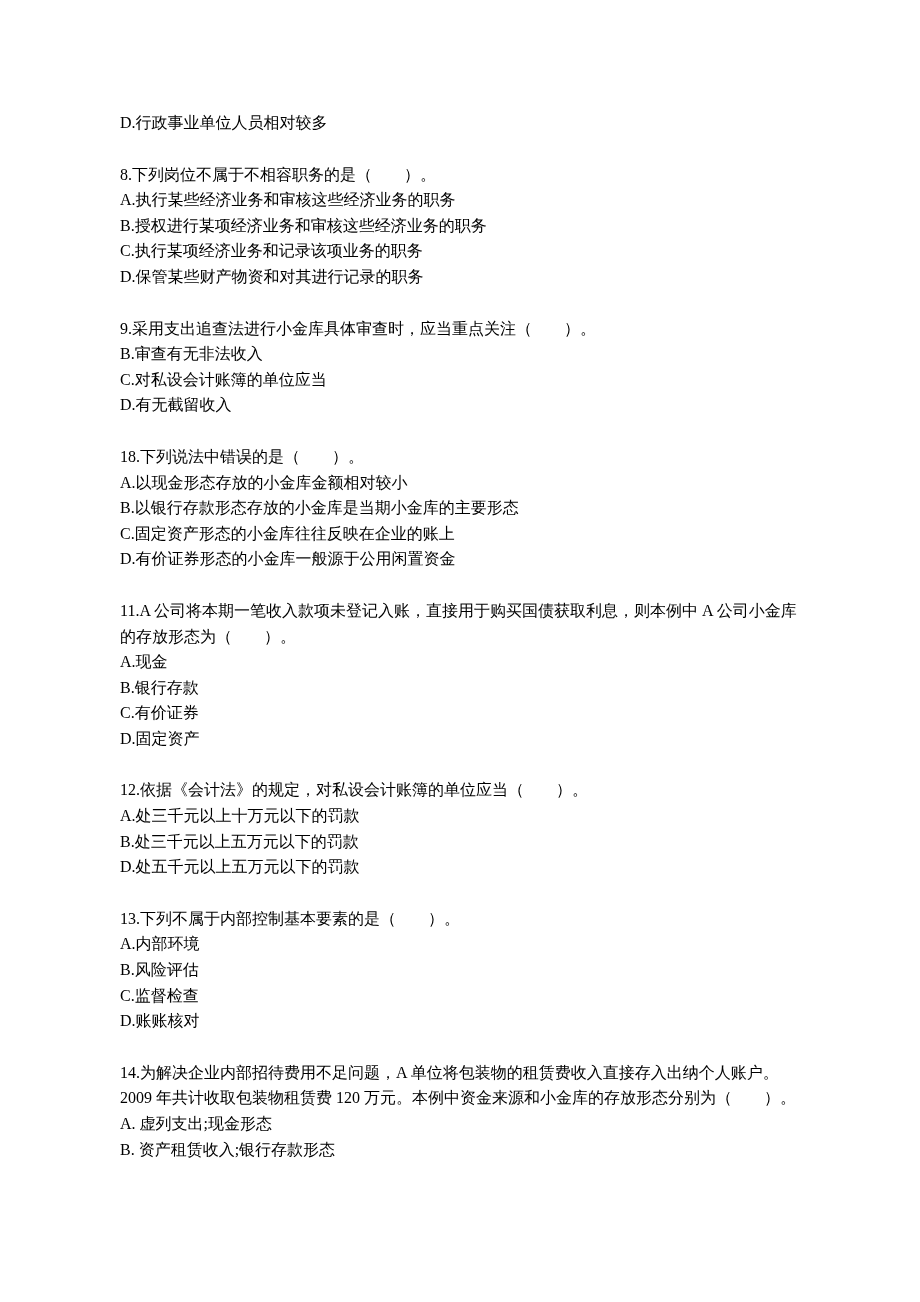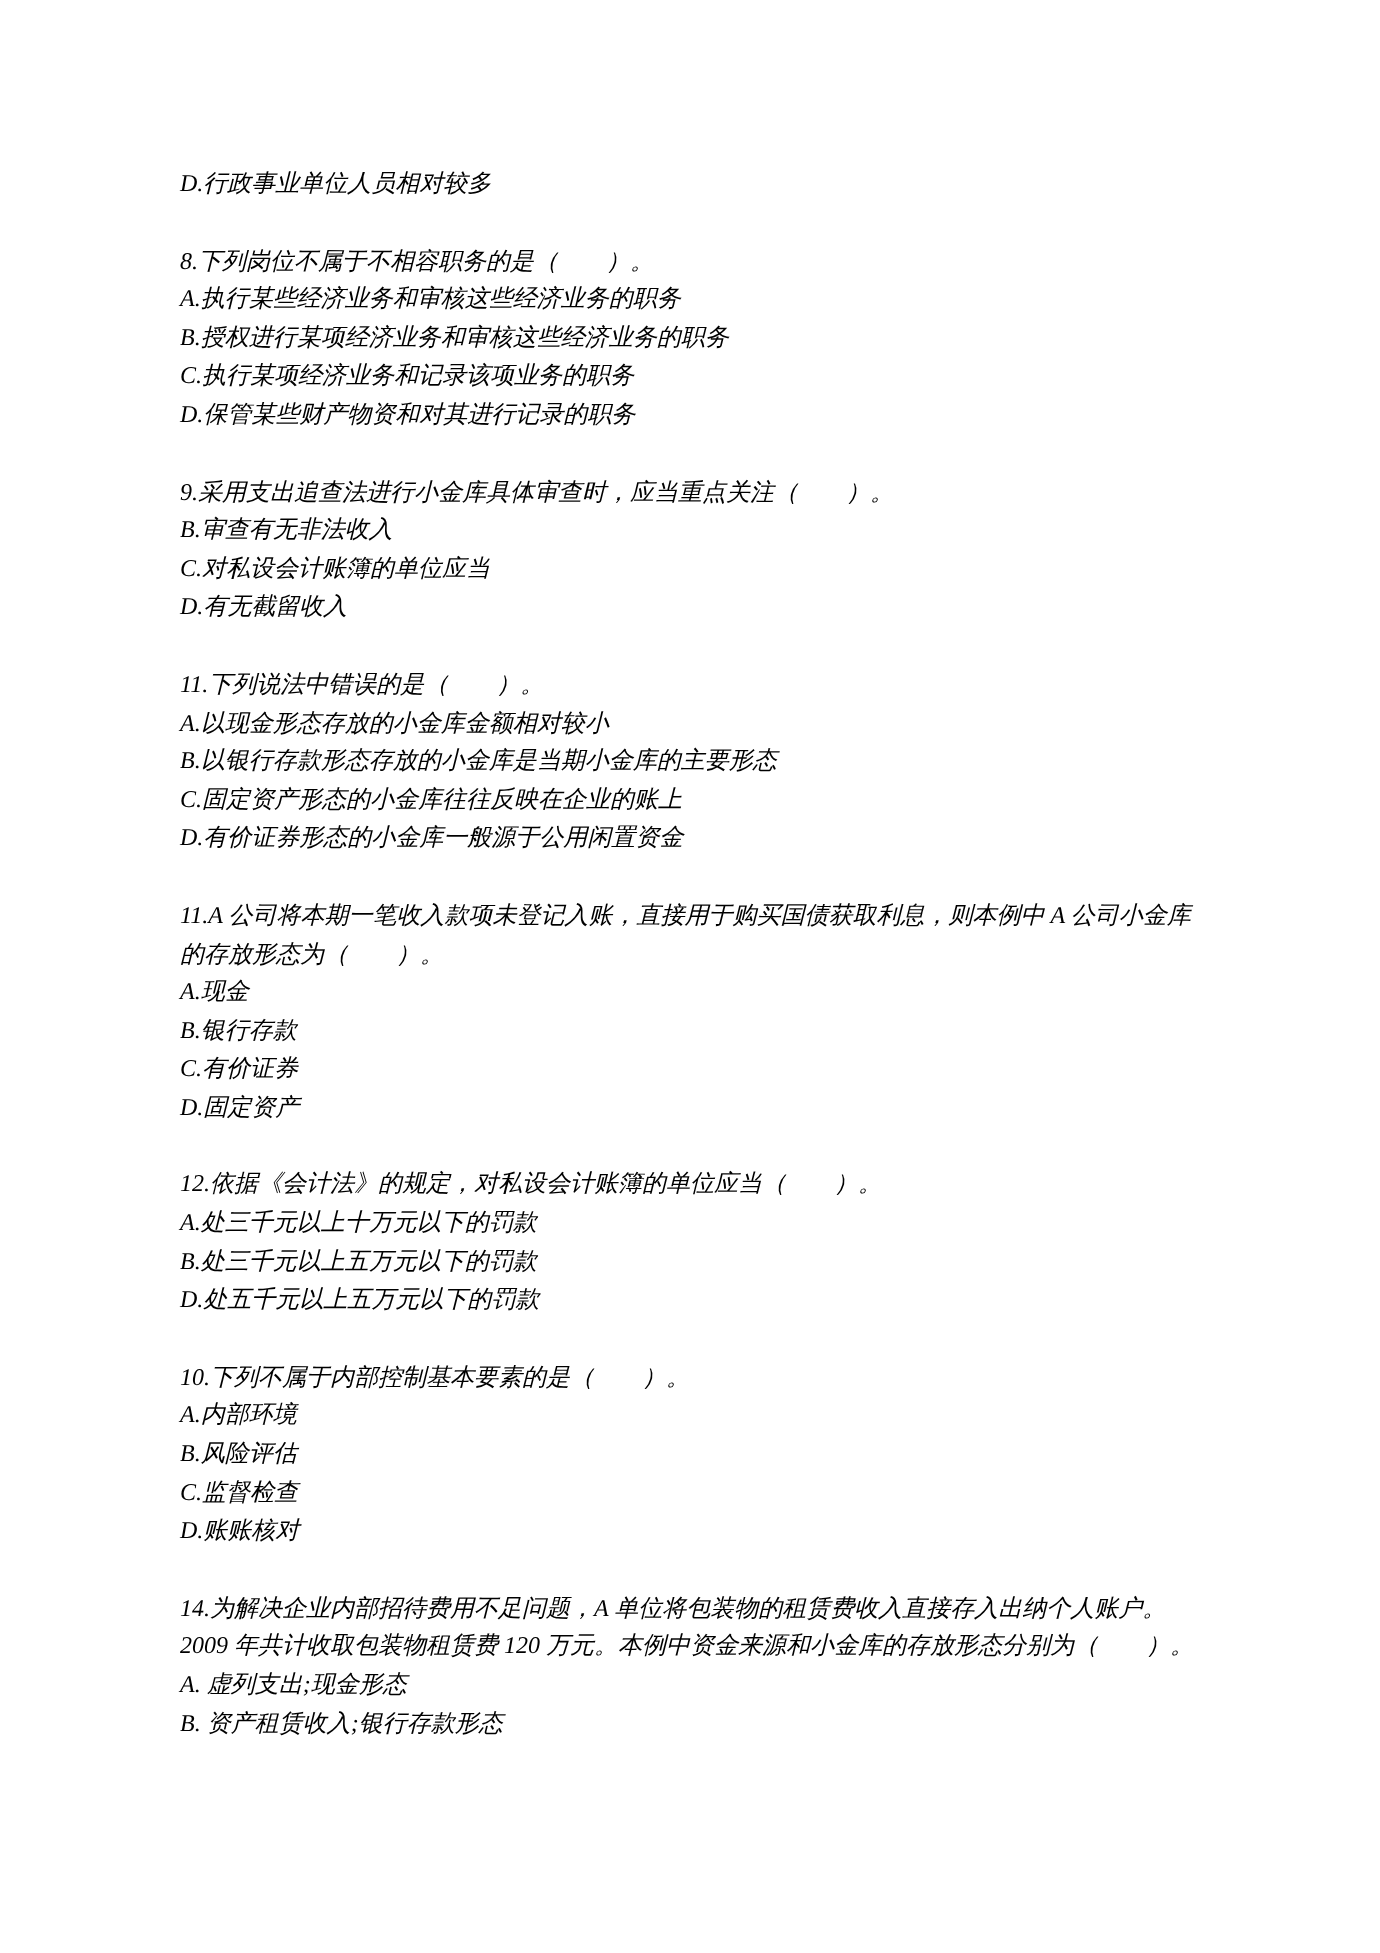--- a/index.html
+++ b/index.html
@@ -1,19 +1,18 @@
 <!DOCTYPE html>
 <html><head>
   <meta charset="utf-8">
   <style>
     * {
       margin: 0;
       padding: 0;
       box-sizing: border-box;
-      font-style: italic;
     }
     body {
       background: #ffffff;
       font-family: "SimSun", "宋体", serif;
       font-size: 16px;
       line-height: 1.6;
       color: #000000;
       padding: 110px 120px 60px 120px;
       width: 920px;
     }
@@ -43,21 +42,21 @@
 </div>
 
 <div class="question-block">
   <div class="line">9.采用支出追查法进行小金库具体审查时，应当重点关注（　　）。</div>
   <div class="line">B.审查有无非法收入</div>
   <div class="line">C.对私设会计账簿的单位应当</div>
   <div class="line">D.有无截留收入</div>
 </div>
 
 <div class="question-block">
-  <div class="line">11.下列说法中错误的是（　　）。</div>
+  <div class="line">18.下列说法中错误的是（　　）。</div>
   <div class="line">A.以现金形态存放的小金库金额相对较小</div>
   <div class="line">B.以银行存款形态存放的小金库是当期小金库的主要形态</div>
   <div class="line">C.固定资产形态的小金库往往反映在企业的账上</div>
   <div class="line">D.有价证券形态的小金库一般源于公用闲置资金</div>
 </div>
 
 <div class="question-block">
   <div class="line">11.A 公司将本期一笔收入款项未登记入账，直接用于购买国债获取利息，则本例中 A 公司小金库的存放形态为（　　）。</div>
   <div class="line">A.现金</div>
   <div class="line">B.银行存款</div>
@@ -66,21 +65,21 @@
 </div>
 
 <div class="question-block">
   <div class="line">12.依据《会计法》的规定，对私设会计账簿的单位应当（　　）。</div>
   <div class="line">A.处三千元以上十万元以下的罚款</div>
   <div class="line">B.处三千元以上五万元以下的罚款</div>
   <div class="line">D.处五千元以上五万元以下的罚款</div>
 </div>
 
 <div class="question-block">
-  <div class="line">10.下列不属于内部控制基本要素的是（　　）。</div>
+  <div class="line">13.下列不属于内部控制基本要素的是（　　）。</div>
   <div class="line">A.内部环境</div>
   <div class="line">B.风险评估</div>
   <div class="line">C.监督检查</div>
   <div class="line">D.账账核对</div>
 </div>
 
 <div class="question-block">
   <div class="line">14.为解决企业内部招待费用不足问题，A 单位将包装物的租赁费收入直接存入出纳个人账户。2009 年共计收取包装物租赁费 120 万元。本例中资金来源和小金库的存放形态分别为（　　）。</div>
   <div class="line">A. 虚列支出;现金形态</div>
   <div class="line">B. 资产租赁收入;银行存款形态</div>

